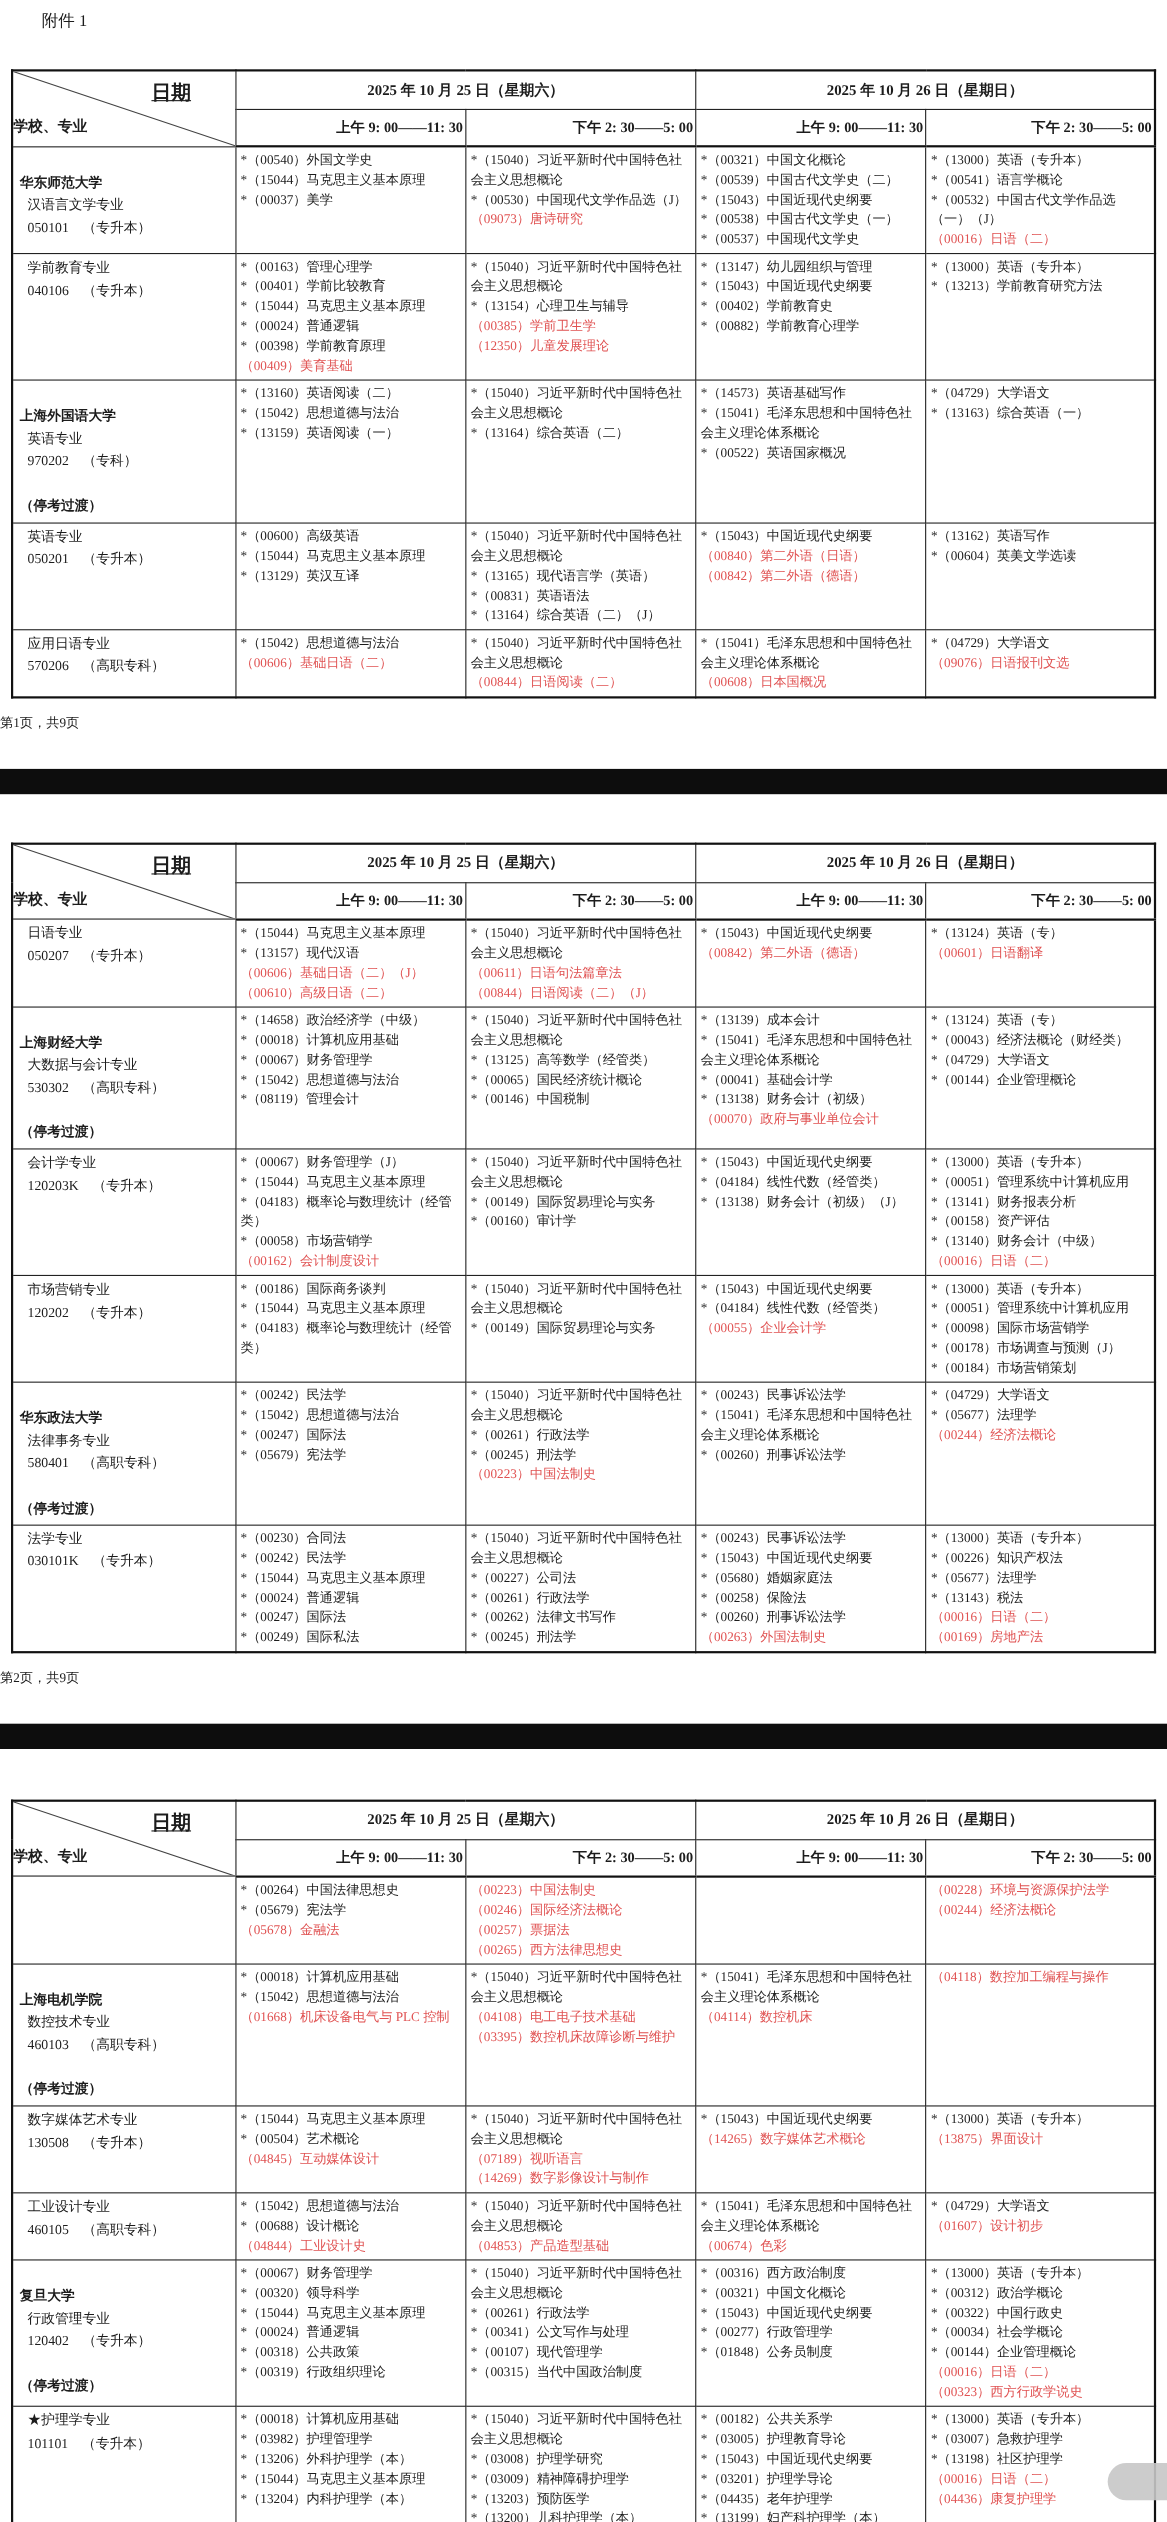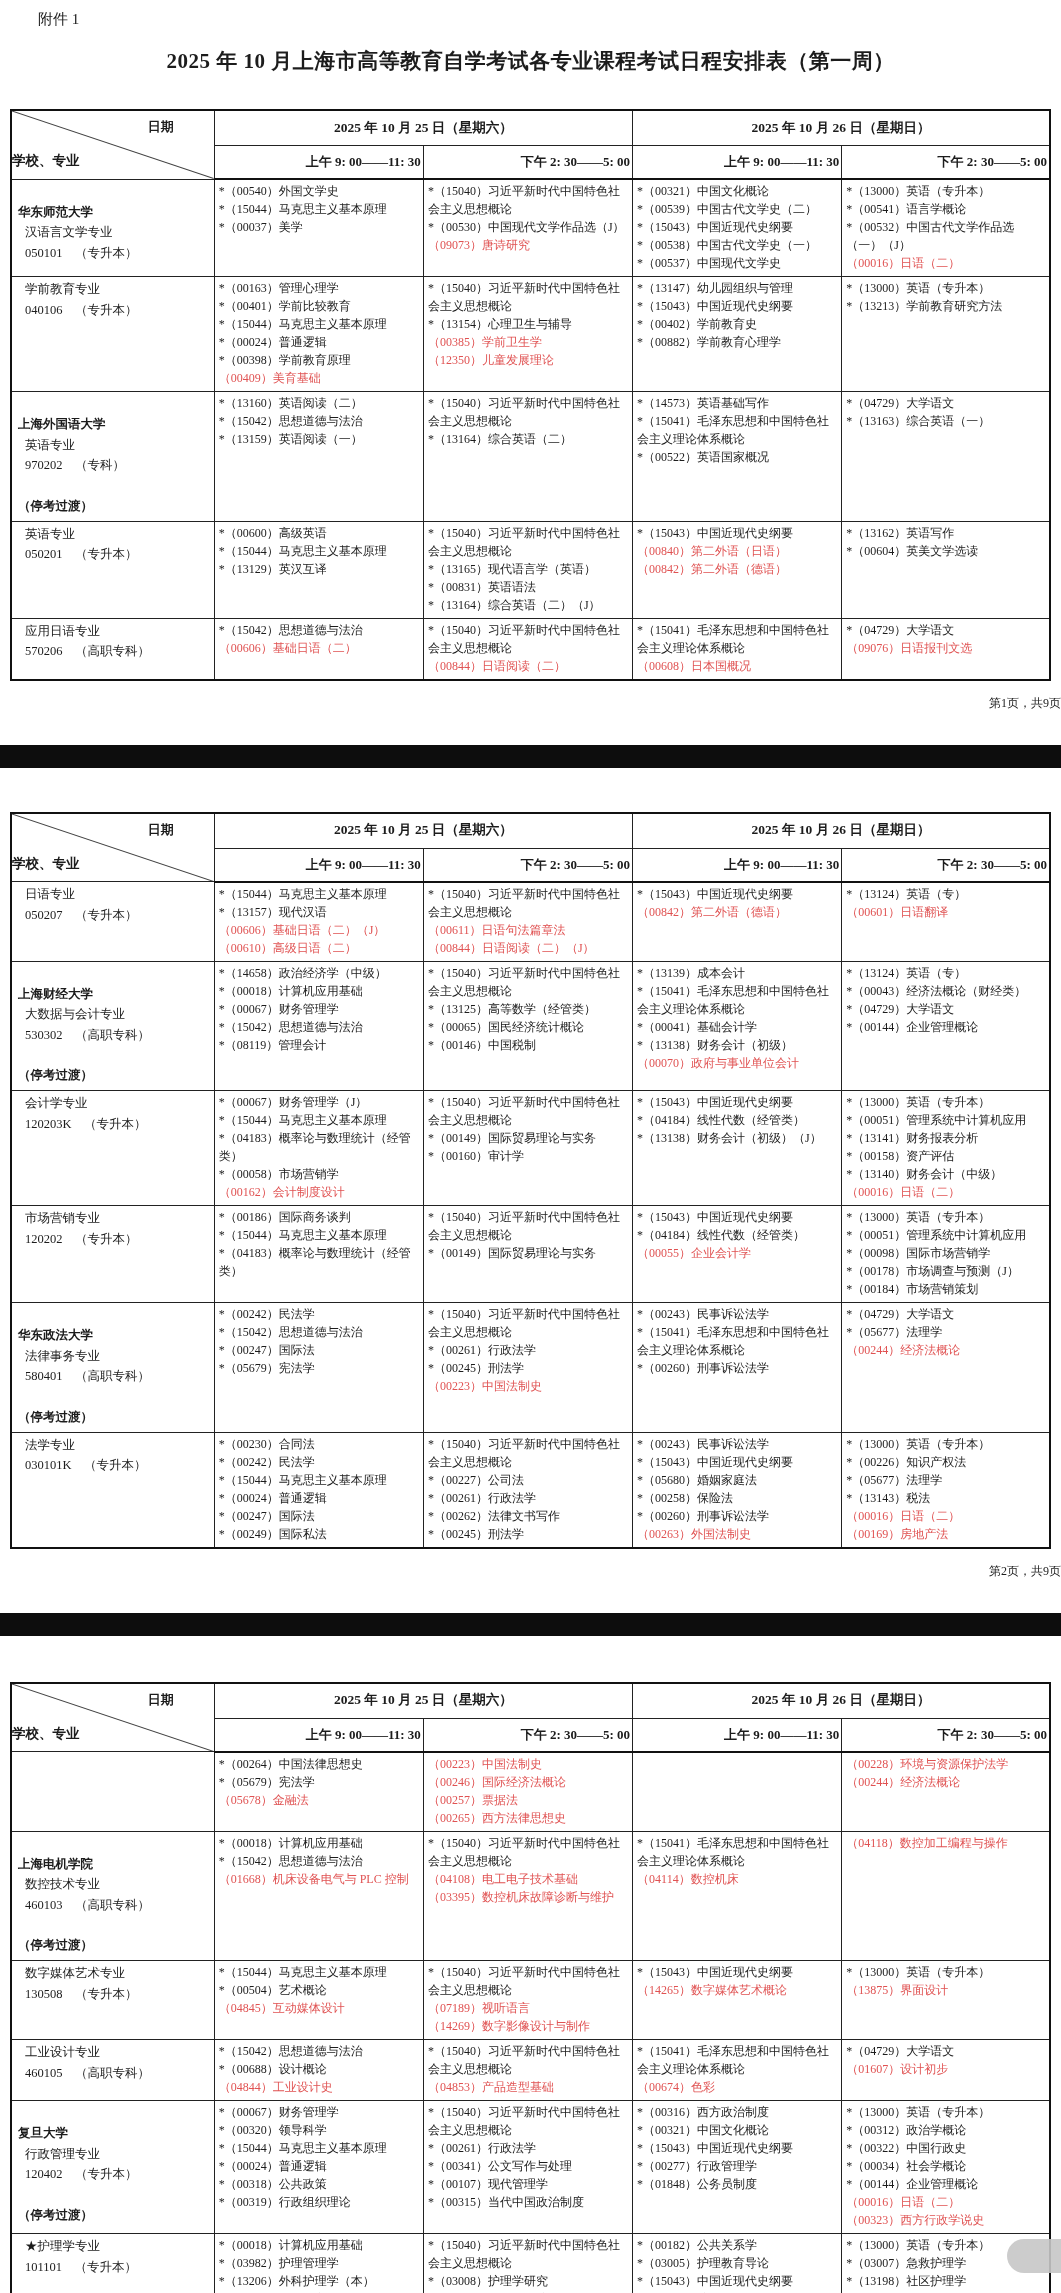--- a/index.html
+++ b/index.html
@@ -13,37 +13,36 @@
   .sheet{margin:34px 10px 0;}
   .sheet.s2{margin-top:44px;}
   .sheet.s3{margin-top:46px;}
   table.sched{border-collapse:collapse;width:100%;table-layout:fixed;border:2px solid #111;}
   table.sched td,table.sched th{border:1px solid #222;vertical-align:top;padding:2px 4px 4px;font-size:12px;line-height:1.5;text-align:left;word-break:break-all;}
   table.sched thead th{vertical-align:middle;text-align:center;font-weight:bold;padding:2px;border-radius:16px;}
   table.sched thead .day-th{font-size:13.5px;height:30px;}
   table.sched thead .time-th{font-size:13px;height:28px;border-bottom:2px solid #111;text-align:right;}
   td.diag{position:relative;padding:0;}
   .diagsvg{position:absolute;left:0;top:0;width:100%;height:100%;display:block;}
-  .diag-date{position:absolute;top:6px;right:40px;font-weight:bold;font-size:13px;}
+  .diag-date{position:absolute;top:6px;right:40px;font-weight:bold;font-size:18px;text-decoration:underline;}
   .diag-school{position:absolute;bottom:7px;left:0;font-weight:bold;font-size:13.5px;}
   td.c1 .c1line{padding-left:9px;font-size:12.5px;line-height:1.65;}
   td.c1 .c1line.bold{font-weight:bold;padding-left:2px;margin-top:20px;}
   td.cc .line{margin:0;}
   td.cc .line.red{color:var(--red,#e05252);}
-  .page-footer{text-align:right;font-size:12px;margin-top:14px;}
+  .page-footer{text-align:left;font-size:12px;margin-top:14px;}
   .page-footer.pf3{margin-top:36px;}
   .page-break{height:23px;background:#0d0d0d;margin-top:33px;width:1061px;}
   .float-btn{position:absolute;right:0;bottom:20px;width:54px;height:34px;background:#c7c7c7;border-radius:18px 0 0 18px;opacity:.9;}
 </style>
 </head>
 <body>
 
 <div class="doc">
   <div class="attachment">附件 1</div>
-  <h1 class="title">2025 年 10 月上海市高等教育自学考试各专业课程考试日程安排表（第一周）</h1>
 
   <section class="sheet">
       <table class="sched">
         <colgroup>
           <col style="width: 202px;">
           <col style="width: 208px;">
           <col style="width: 208px;">
           <col style="width: 208px;">
           <col style="width: 207px;">
         </colgroup>

